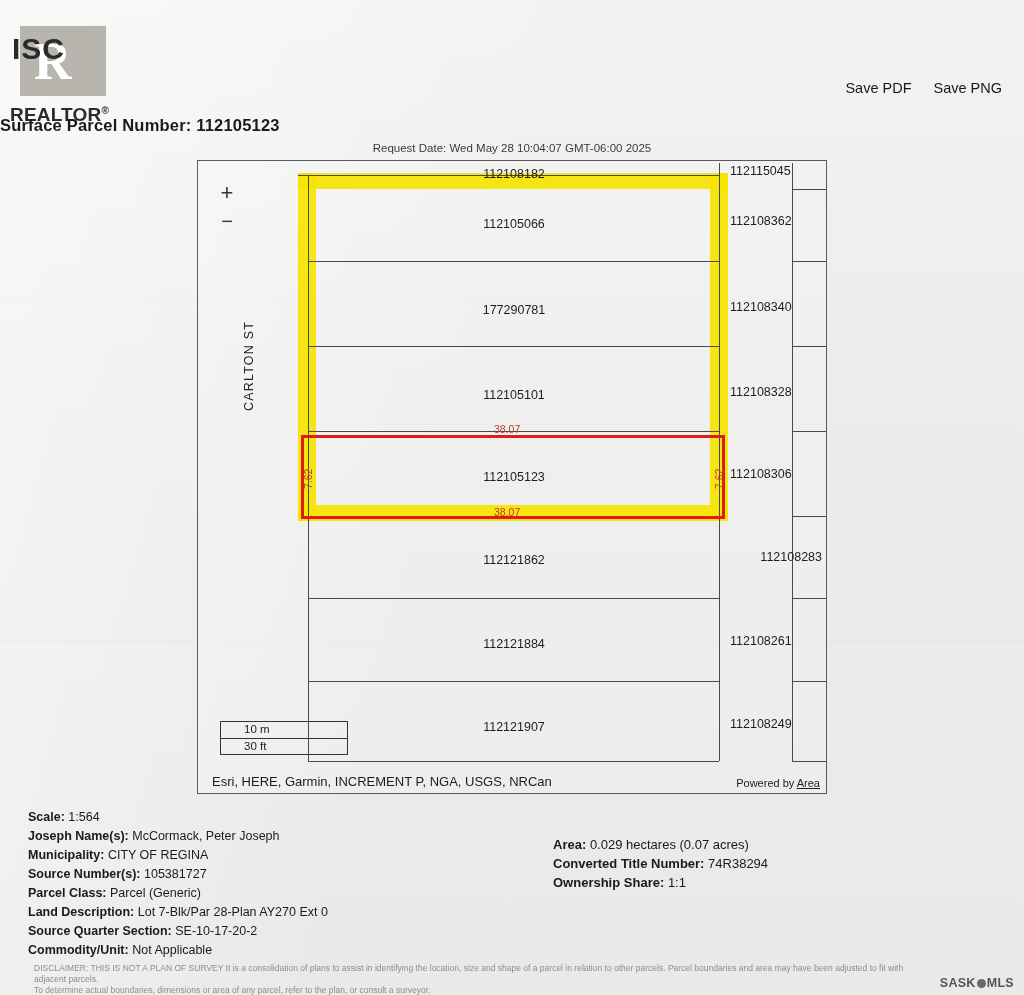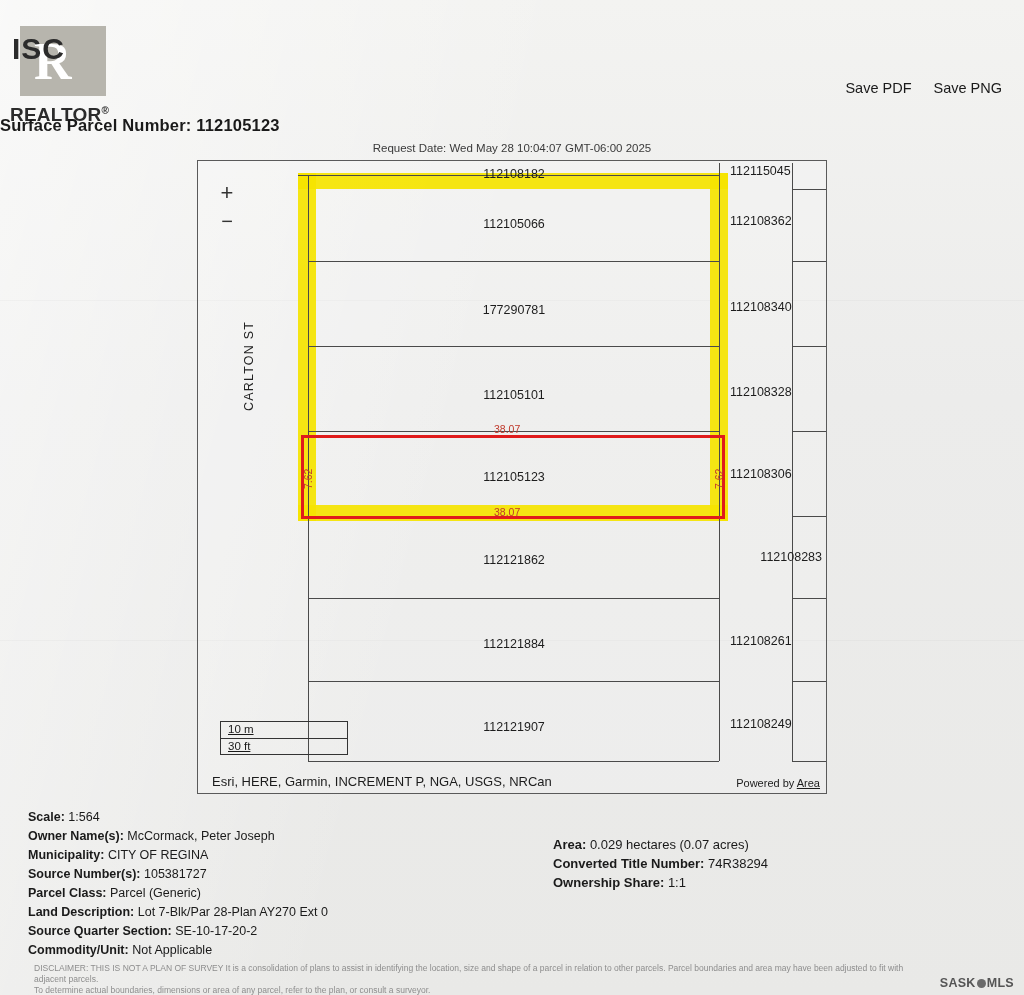--- a/index.html
+++ b/index.html
@@ -191,22 +191,21 @@
     left: 22px;
     bottom: 38px;
     width: 128px;
     font-size: 11.5px;
     color: #1a1a1a;
   }
   .scalebar .row {
     position: relative;
     height: 17px;
     line-height: 17px;
-    padding-left: 8px;
-    text-decoration: underline;
+    padding-left: 24px;
   }
   .sb-line {
     position: absolute;
     left: 0; right: 0;
     height: 1px;
     background: #333;
   }
   .sb-tick {
     position: absolute;
     width: 1px;
@@ -376,21 +375,21 @@
       </div>
     </div>
 
     <div class="attrib">Esri, HERE, Garmin, INCREMENT P, NGA, USGS, NRCan</div>
     <div class="powered"><span>Powered by </span><u>Area</u></div>
   </div>
 </div>
 
 <div class="details-left">
   <div><b>Scale:</b> <span>1:564</span></div>
-  <div><b>Owner Name(s):</b> <span>McCormack, Peter Joseph</span></div>
+  <div><b>Joseph Name(s):</b> <span>McCormack, Peter Joseph</span></div>
   <div><b>Municipality:</b> <span>CITY OF REGINA</span></div>
   <div><b>Source Number(s):</b> <span>105381727</span></div>
   <div><b>Parcel Class:</b> <span>Parcel (Generic)</span></div>
   <div><b>Land Description:</b> <span>Lot 7-Blk/Par 28-Plan AY270 Ext 0</span></div>
   <div><b>Source Quarter Section:</b> <span>SE-10-17-20-2</span></div>
   <div><b>Commodity/Unit:</b> <span>Not Applicable</span></div>
 </div>
 
 <div class="details-right">
   <div><b>Area:</b> <span>0.029 hectares (0.07 acres)</span></div>

